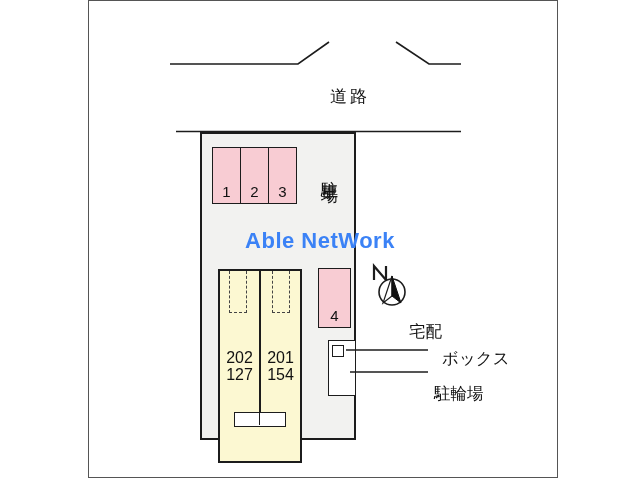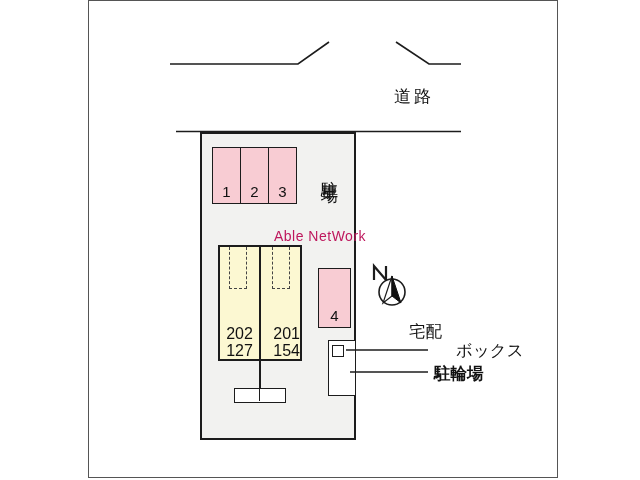--- a/index.html
+++ b/index.html
@@ -12,22 +12,22 @@
   #canvas {
     position: relative; width: 640px; height: 480px;
     background: #fff; overflow: hidden;
   }
   #outer-frame {
     left: 88px; top: 0; width: 470px; height: 478px;
     border: 1px solid #555; box-sizing: border-box;
   }
   #lines-layer { left: 0; top: 0; z-index: 4; pointer-events: none; }
   #road-label {
-    left: 330px; top: 85px; width: 56px; text-align: right;
-    font-size: 17px; letter-spacing: 3px; z-index: 2; margin-left: 48px;
+    left: 330px; top: 85px; width: 56px; text-align: left;
+    font-size: 17px; letter-spacing: 3px; z-index: 2;
   }
   #plot {
     left: 200px; top: 132px; width: 156px; height: 308px;
     background: #f2f2f0; border: 2px solid #1c1c1c;
     box-sizing: border-box; z-index: 1;
   }
   #stalls-row { left: 212px; top: 147px; display: flex; z-index: 2; }
   .stall {
     width: 29px; height: 57px; background: #f8ccd3;
     border: 1px solid #1c1c1c; position: relative; box-sizing: border-box;
@@ -37,43 +37,43 @@
     position: absolute; bottom: 3px; left: 0; width: 100%;
     text-align: center; font-size: 15px;
   }
   #parking-label {
     left: 318px; top: 167px; writing-mode: vertical-rl;
     text-orientation: upright; font-size: 17px; letter-spacing: 3px;
     z-index: 2;
   }
   #watermark {
     left: 225px; top: 228px; width: 190px; text-align: center;
-    font-size: 14px; color: #be185d; letter-spacing: 0.5px; z-index: 2;
+    font-size: 22px; color: #3b82f6; letter-spacing: 0.5px; z-index: 2; font-weight: bold;
   }
   #building {
-    left: 218px; top: 245px; width: 84px; height: 116px;
+    left: 218px; top: 269px; width: 84px; height: 194px;
     background: #fcf8d2; border: 2px solid #1c1c1c;
     box-sizing: border-box; z-index: 2;
   }
   #unit-divider {
     left: 39px; top: 0; width: 0; height: 156px;
     border-left: 2px solid #1c1c1c;
   }
   .porch {
     top: 0; width: 18px; height: 42px;
     border: 1.5px dashed #444; border-top: none; box-sizing: border-box;
   }
   #porch-left { left: 9px; }
   #porch-right { left: 52px; }
   .unit-label {
     top: 78px; width: 39px; text-align: center;
     font-size: 16px; line-height: 17px;
   }
   #unit-label-left { left: 0; }
-  #unit-label-right { left: 41px; text-align: right; }
+  #unit-label-right { left: 41px; }
   #building-step {
     left: 14px; top: 141px; width: 52px; height: 15px;
     background: #fff; border: 1.5px solid #1c1c1c; box-sizing: border-box;
   }
   #building-step-divider {
     left: 24px; top: 0; width: 0; height: 12px; border-left: 1.5px solid #1c1c1c;
   }
   #stall4 {
     left: 318px; top: 268px; width: 33px; height: 60px;
     background: #f8ccd3; border: 1px solid #1c1c1c;
@@ -83,22 +83,22 @@
     left: 328px; top: 340px; width: 28px; height: 56px;
     background: #fff; border: 1.5px solid #1c1c1c;
     box-sizing: border-box; z-index: 2;
   }
   #delivery-box {
     left: 3px; top: 4px; width: 12px; height: 12px;
     background: #fff; border: 1.5px solid #1c1c1c; box-sizing: border-box;
   }
   .side-label { font-size: 16.5px; z-index: 2; white-space: nowrap; }
   #delivery-label-1 { left: 409px; top: 321px; }
-  #delivery-label-2 { left: 442px; top: 340px; margin-left: 14px; }
-  #bicycle-label    { left: 434px; top: 363px; font-weight: bold; }
+  #delivery-label-2 { left: 442px; top: 348px; }
+  #bicycle-label    { left: 434px; top: 383px; }
 </style>
 </head>
 <body>
 
 <div id="canvas">
 
   <div id="outer-frame" class="abs"></div>
 
   <div id="road-label" class="abs">道路</div>
 

